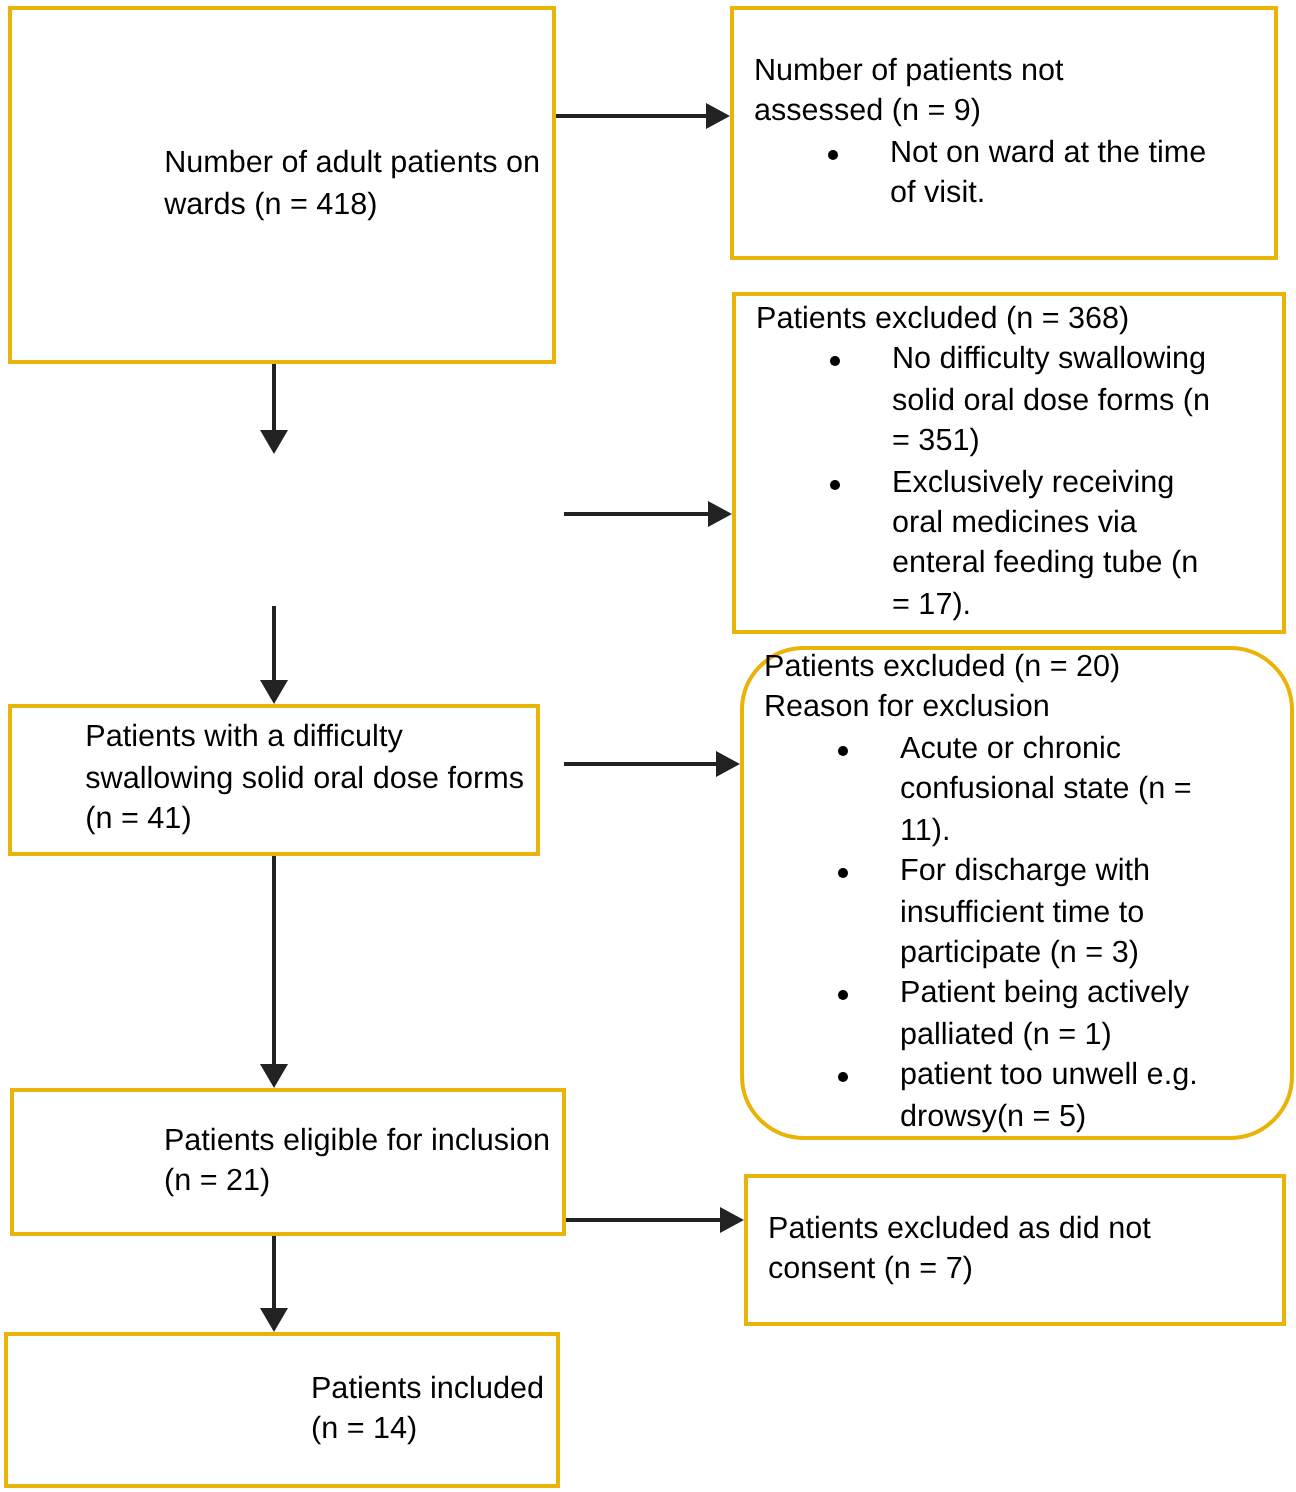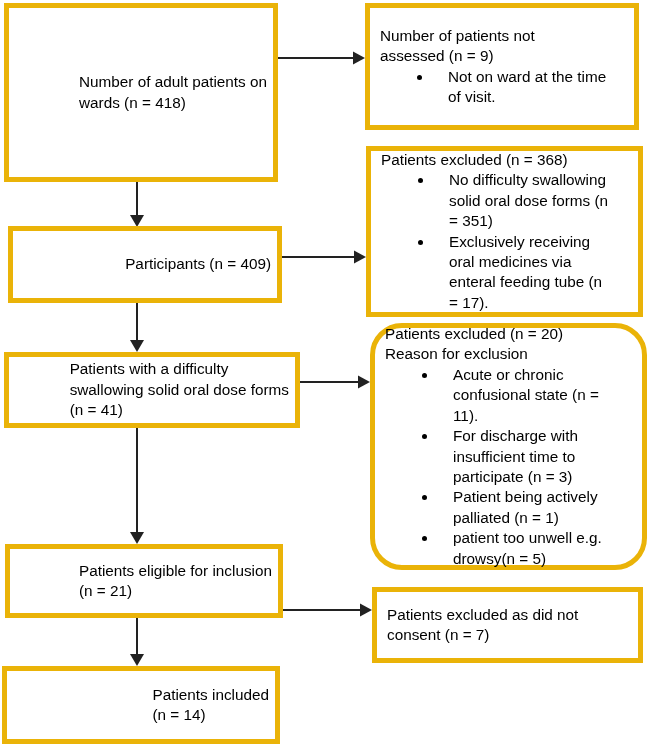--- a/index.html
+++ b/index.html
@@ -14,21 +14,21 @@
     background: #ffffff;
     font-family: "Liberation Sans", "DejaVu Sans", sans-serif;
     font-size: 15.3px;
     line-height: 20.4px;
     color: #000000;
     overflow: hidden;
   }
   .box {
     position: absolute;
     box-sizing: border-box;
-    border: 5px solid #eab308;
+    border: 2px solid #eab308;
     background: #ffffff;
     display: flex;
     flex-direction: column;
     justify-content: center;
   }
   .box .txt {
     white-space: pre-line;
   }
   .lbox {
     padding-left: 14px;
@@ -58,21 +58,21 @@
     left: 37px;
     top: 8px;
     width: 5px;
     height: 5px;
     border-radius: 50%;
     background: #000000;
   }
   
   #box-adult-patients        { left: 4px;   top: 3px;   width: 274px; height: 179px; }
   #box-participants          { left: 8px;   top: 226px; width: 274px; height: 77px;  }
-  #box-difficulty-swallowing { left: 4px;   top: 352px; width: 296px; height: 76px;  }
+  #box-difficulty-swallowing { left: 4px;   top: 352px; width: 266px; height: 76px;  }
   #box-eligible              { left: 5px;   top: 544px; width: 278px; height: 74px;  }
   #box-included              { left: 2px;   top: 666px; width: 278px; height: 78px;  }
   #box-not-assessed          { left: 365px; top: 3px;   width: 274px; height: 127px; }
   #box-excluded-368          { left: 366px; top: 146px; width: 277px; height: 171px; }
   #box-excluded-20           { left: 370px; top: 323px; width: 277px; height: 247px; border-radius: 32px; }
   #box-excluded-consent      { left: 372px; top: 587px; width: 271px; height: 76px; justify-content: center;  }
   svg.arrows {
     position: absolute;
     left: 0;
     top: 0;
@@ -121,23 +121,20 @@
         <polygon points="360,603.5 360,616.5 372,610" stroke="none"></polygon>
       </g>
     </g>
   </svg>
 
   <div class="box lbox" id="box-adult-patients">
     <div class="txt">Number of adult patients on
 wards (n = 418)</div>
   </div>
 
-  <div class="box lbox" id="box-participants">
-    <div class="txt">Participants (n = 409)</div>
-  </div>
 
   <div class="box lbox" id="box-difficulty-swallowing">
     <div class="txt">Patients with a difficulty
 swallowing solid oral dose forms
 (n = 41)</div>
   </div>
 
   <div class="box lbox" id="box-eligible">
     <div class="txt">Patients eligible for inclusion
 (n = 21)</div>

